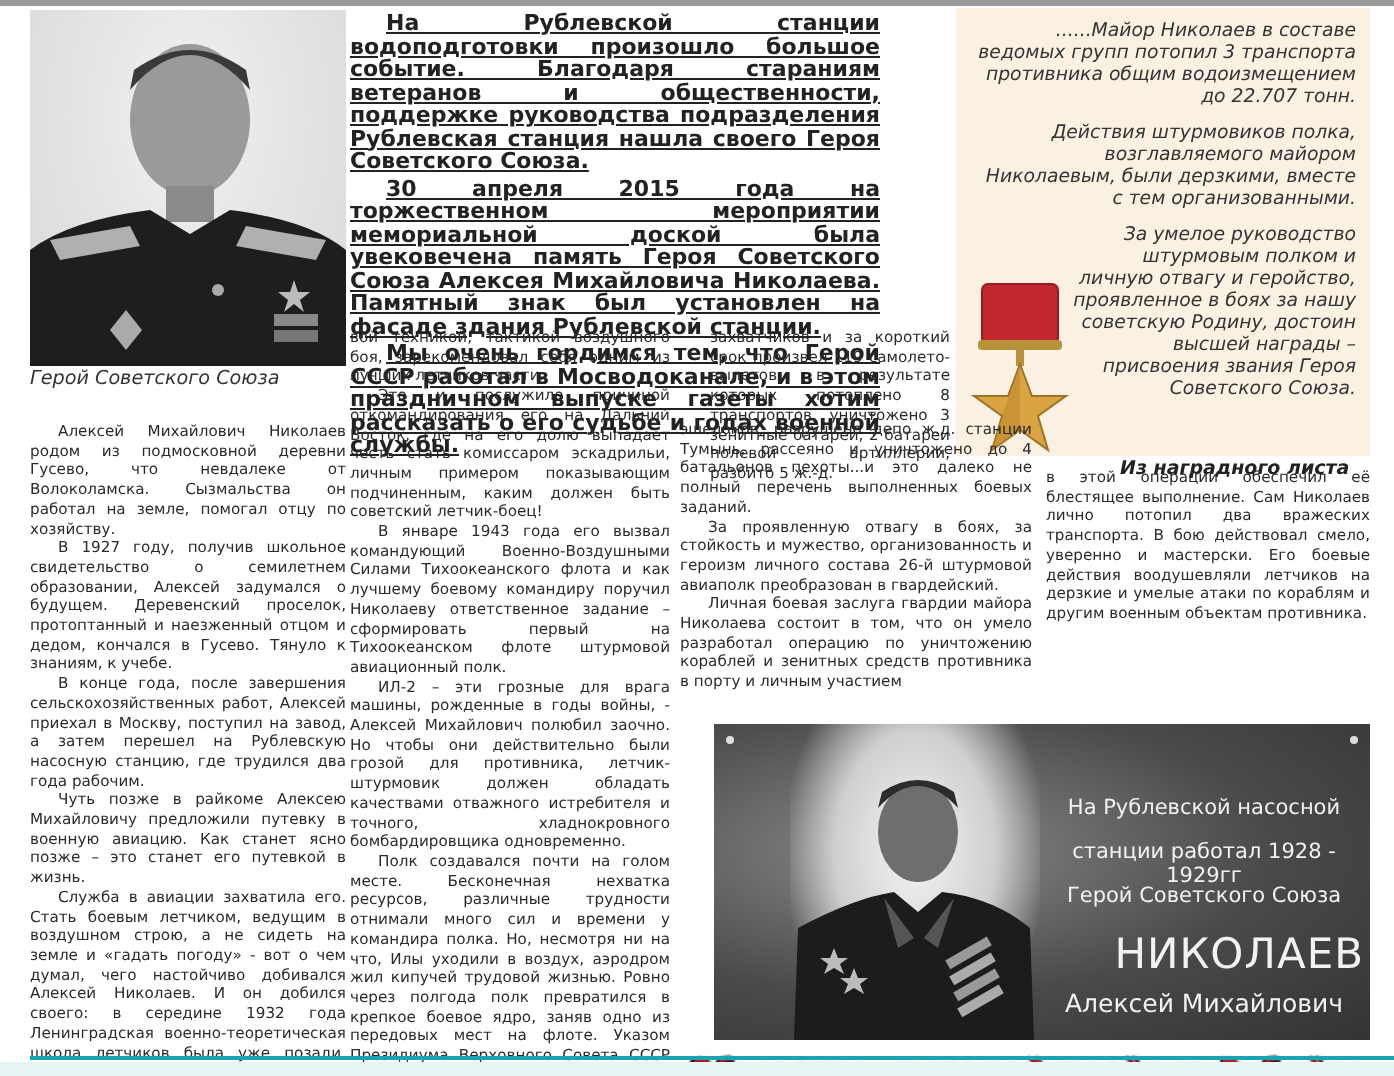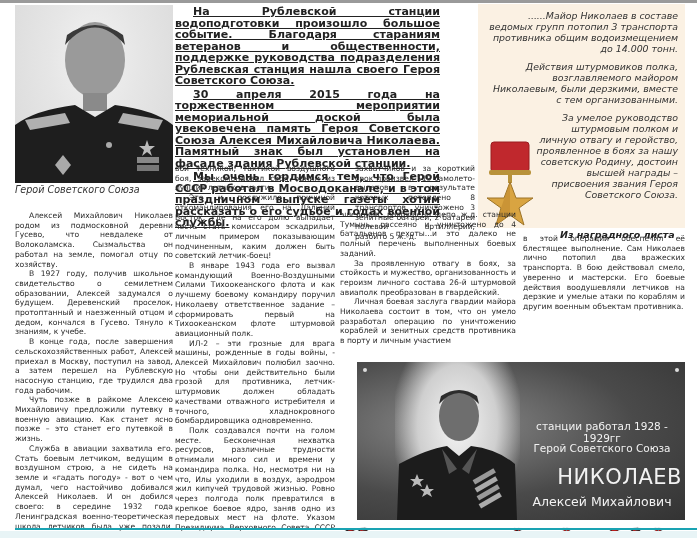--- a/index.html
+++ b/index.html
@@ -81,21 +81,21 @@
 </div>
 
 <div class="lead">
   <p>На Рублевской станции водоподготовки произошло большое событие. Благодаря стараниям ветеранов и общественности, поддержке руководства подразделения Рублевская станция нашла своего Героя Советского Союза.</p>
   <p>30 апреля 2015 года на торжественном мероприятии мемориальной доской была увековечена память Героя Советского Союза Алексея Михайловича Николаева. Памятный знак был установлен на фасаде здания Рублевской станции.</p>
   <p>Мы очень гордимся тем, что Герой СССР работал в Мосводоканале, и в этом праздничном выпуске газеты хотим рассказать о его судьбе и годах военной службы.</p>
 </div>
 
 <div class="award-box"></div>
 <div class="award-text">
-  <p>......Майор Николаев в составе ведомых групп потопил 3 транспорта противника общим водоизмещением до 14.000 тонн.</p>
+  <p>......Майор Николаев в составе ведомых групп потопил 3 транспорта противника общим водоизмещением до 22.707 тонн.</p>
   <p>Действия штурмовиков полка, возглавляемого майором Николаевым, были дерзкими, вместе с тем организованными.</p>
   <p style="padding-left:45px;">За умелое руководство штурмовым полком и личную отвагу и геройство, проявленное в боях за нашу советскую Родину, достоин высшей награды – присвоения звания Героя Советского Союза.</p>
 </div>
 <div class="award-source">Из наградного листа</div>
 <div class="medal">
   <svg viewBox="0 0 50 90" width="50" height="90">
     <rect x="6" y="2" width="38" height="30" rx="3" fill="#c0282d" stroke="#9a1c20" stroke-width="1"></rect>
     <rect x="4" y="30" width="42" height="5" rx="2" fill="#b8923a"></rect>
     <rect x="23" y="35" width="4" height="8" fill="#b8923a"></rect>
     <polygon points="25,42 31,58 48,58 34,68 39,85 25,75 11,85 16,68 2,58 19,58" fill="#d9a441" stroke="#9c7327" stroke-width="1"></polygon>
@@ -143,20 +143,21 @@
     <path d="M80 75 L65 95 L72 100 Z" fill="#555"></path>
     <polygon points="20,100 22,105 27,105 23,108 25,113 20,110 15,113 17,108 13,105 18,105" fill="#bbb"></polygon>
     <polygon points="30,110 32,115 37,115 33,118 35,123 30,120 25,123 27,118 23,115 28,115" fill="#bbb"></polygon>
     <rect x="75" y="100" width="24" height="5" fill="#999" transform="rotate(-30 87 102)"></rect>
     <rect x="77" y="108" width="24" height="5" fill="#aaa" transform="rotate(-30 89 110)"></rect>
     <rect x="79" y="116" width="24" height="5" fill="#999" transform="rotate(-30 91 118)"></rect>
     <rect x="81" y="124" width="24" height="5" fill="#aaa" transform="rotate(-30 93 126)"></rect>
   </svg>
   <div class="plaque-screw" style="left:6px; top:6px;"></div>
   <div class="plaque-screw" style="left:318px; top:6px;"></div>
+  <div class="plaque-line pl1">На Рублевской насосной</div>
   <div class="plaque-line pl2">станции работал 1928 - 1929гг</div>
   <div class="plaque-line pl3">Герой Советского Союза</div>
   <div class="plaque-line pl4">НИКОЛАЕВ</div>
   <div class="plaque-line pl5">Алексей Михайлович</div>
 </div>
 
 <div class="watermark">Общество жителей посёлка Рублёво</div>
 
 <div class="footer-line"></div>
 <div class="footer-strip"></div>

